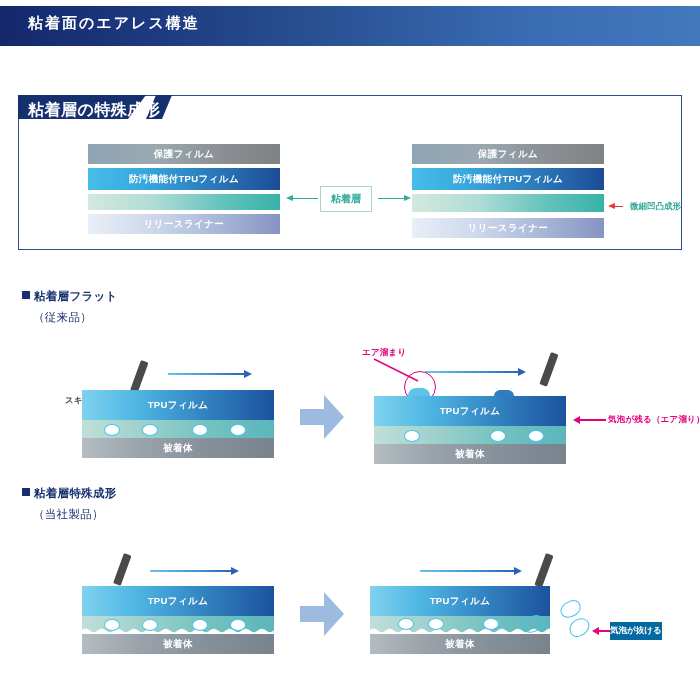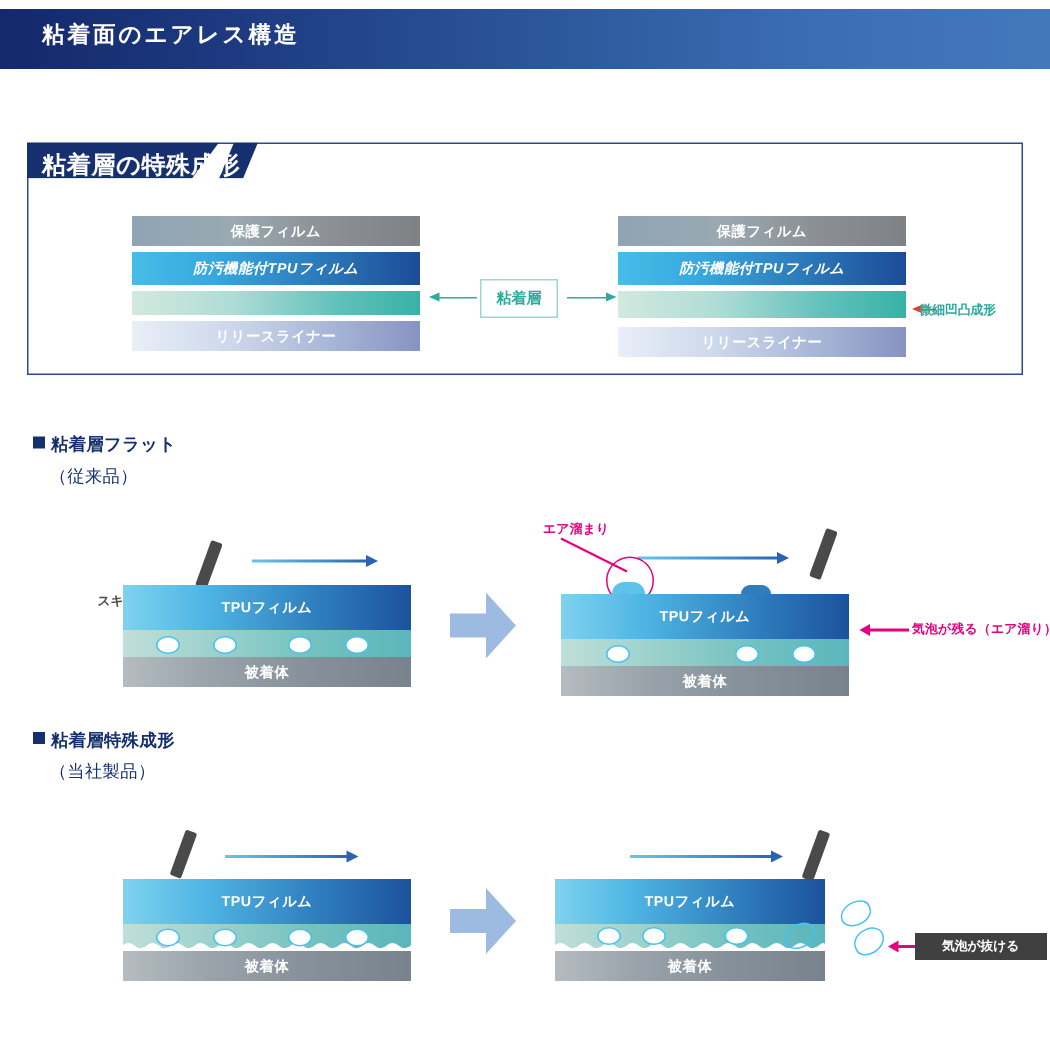--- a/index.html
+++ b/index.html
@@ -40,21 +40,21 @@
   }
   #panel1-tab-label{
     left:28px;top:100px;color:#fff;font-size:16px;font-weight:bold;letter-spacing:.5px;
   }
 
   
   .stack{position:absolute;width:172px;}
   .layer{position:relative;width:192px;display:flex;align-items:center;justify-content:center;
          color:#ffffff;font-size:9.5px;font-weight:bold;letter-spacing:.4px;box-sizing:border-box;}
   .l-protect{height:20px;background:linear-gradient(90deg,#8fa4b4 0%,#9aa9b2 35%,#8b8f93 70%,#7e8285 100%);}
-  .l-tpu{height:22px;background:linear-gradient(90deg,#46bde8 0%,#37a6dd 30%,#2a73b5 70%,#1c4c97 100%);font-style:italic;}
+  .l-tpu{height:22px;background:linear-gradient(90deg,#46bde8 0%,#37a6dd 30%,#2a73b5 70%,#1c4c97 100%);}
   .l-adh{height:16px;background:linear-gradient(90deg,#d3e9dd 0%,#afdcd6 35%,#64c2bc 70%,#37b2a7 100%);}
   .l-liner{height:20px;background:linear-gradient(90deg,#e9eff8 0%,#ccd7ea 35%,#a6b5d6 70%,#8793c2 100%);}
   .gap4{height:4px;}
   .gap6{height:6px;}
 
   
   #adh-box{
     left:320px;top:186px;width:52px;height:26px;
     border:1px solid #9fd7cf;background:#ffffff;
     display:flex;align-items:center;justify-content:center;
@@ -92,22 +92,22 @@
 
   
   .block-arrow{position:absolute;width:44px;height:44px;background:#9dbbe0;
     clip-path:polygon(0 14px,24px 14px,24px 0,44px 22px,24px 44px,24px 30px,0 30px);}
 
   
   .pk-line{position:absolute;height:1.6px;background:#e5007f;}
   .pk-head{position:absolute;width:0;height:0;
     border-top:4px solid transparent;border-bottom:4px solid transparent;border-right:7px solid #e5007f;}
   .pk-text{position:absolute;color:#e5007f;font-size:8.5px;font-weight:bold;letter-spacing:.2px;white-space:nowrap;}
-  .pk-box{position:absolute;background:#404040;color:#fff;font-size:8.5px;font-weight:bold;
-    padding:3px 18px;white-space:nowrap;}
+  .pk-box{position:absolute;background:#0369a1;color:#fff;font-size:8.5px;font-weight:bold;
+    padding:3px 0;white-space:nowrap;}
   .pk-ring{position:absolute;border:1.8px solid #e5007f;border-radius:50%;}
 
   
   .rd-head{position:absolute;width:0;height:0;
     border-top:3.5px solid transparent;border-bottom:3.5px solid transparent;border-right:7px solid #e8382f;}
   .rd-line{position:absolute;height:1.4px;background:#e8382f;}
   .teal-text{position:absolute;color:#2fa99c;font-size:8.5px;font-weight:bold;white-space:nowrap;}
   .teal-line{position:absolute;height:1.4px;background:#2fa99c;}
   .teal-head-r{position:absolute;width:0;height:0;
     border-top:3.5px solid transparent;border-bottom:3.5px solid transparent;border-left:7px solid #2fa99c;}
@@ -150,21 +150,21 @@
   <div class="gap4"></div>
   <div class="layer l-tpu">防汚機能付TPUフィルム</div>
   <div class="gap4"></div>
   <div class="layer l-adh" style="height:18px;overflow:hidden;"></div>
   <div class="gap6"></div>
   <div class="layer l-liner">リリースライナー</div>
 </div>
 
 <div class="rd-head abs" style="left:608px;top:203px;"></div>
 <div class="rd-line abs" style="left:614px;top:206px;width:9px;"></div>
-<div class="teal-text" style="left:613px;top:201px;">微細凹凸成形</div>
+<div class="teal-text" style="left:630px;top:201px;">微細凹凸成形</div>
 
 <div class="abs sec-head" style="left:22px;top:289px;">
   <span class="bullet"></span><span>粘着層フラット</span>
 </div>
 <div class="abs sec-sub" style="left:33px;top:310px;">（従来品）</div>
 
 <div class="lbl-sq" style="left:65px;top:359px;">スキージー →</div>
 <div class="squeegee abs" style="left:141px;top:360px;width:8px;height:32px;transform:rotate(20deg);transform-origin:top left;"></div>
 <div class="ba-line abs" style="left:168px;top:373px;width:78px;"></div>
 <div class="ba-head abs" style="left:244px;top:370px;"></div>

